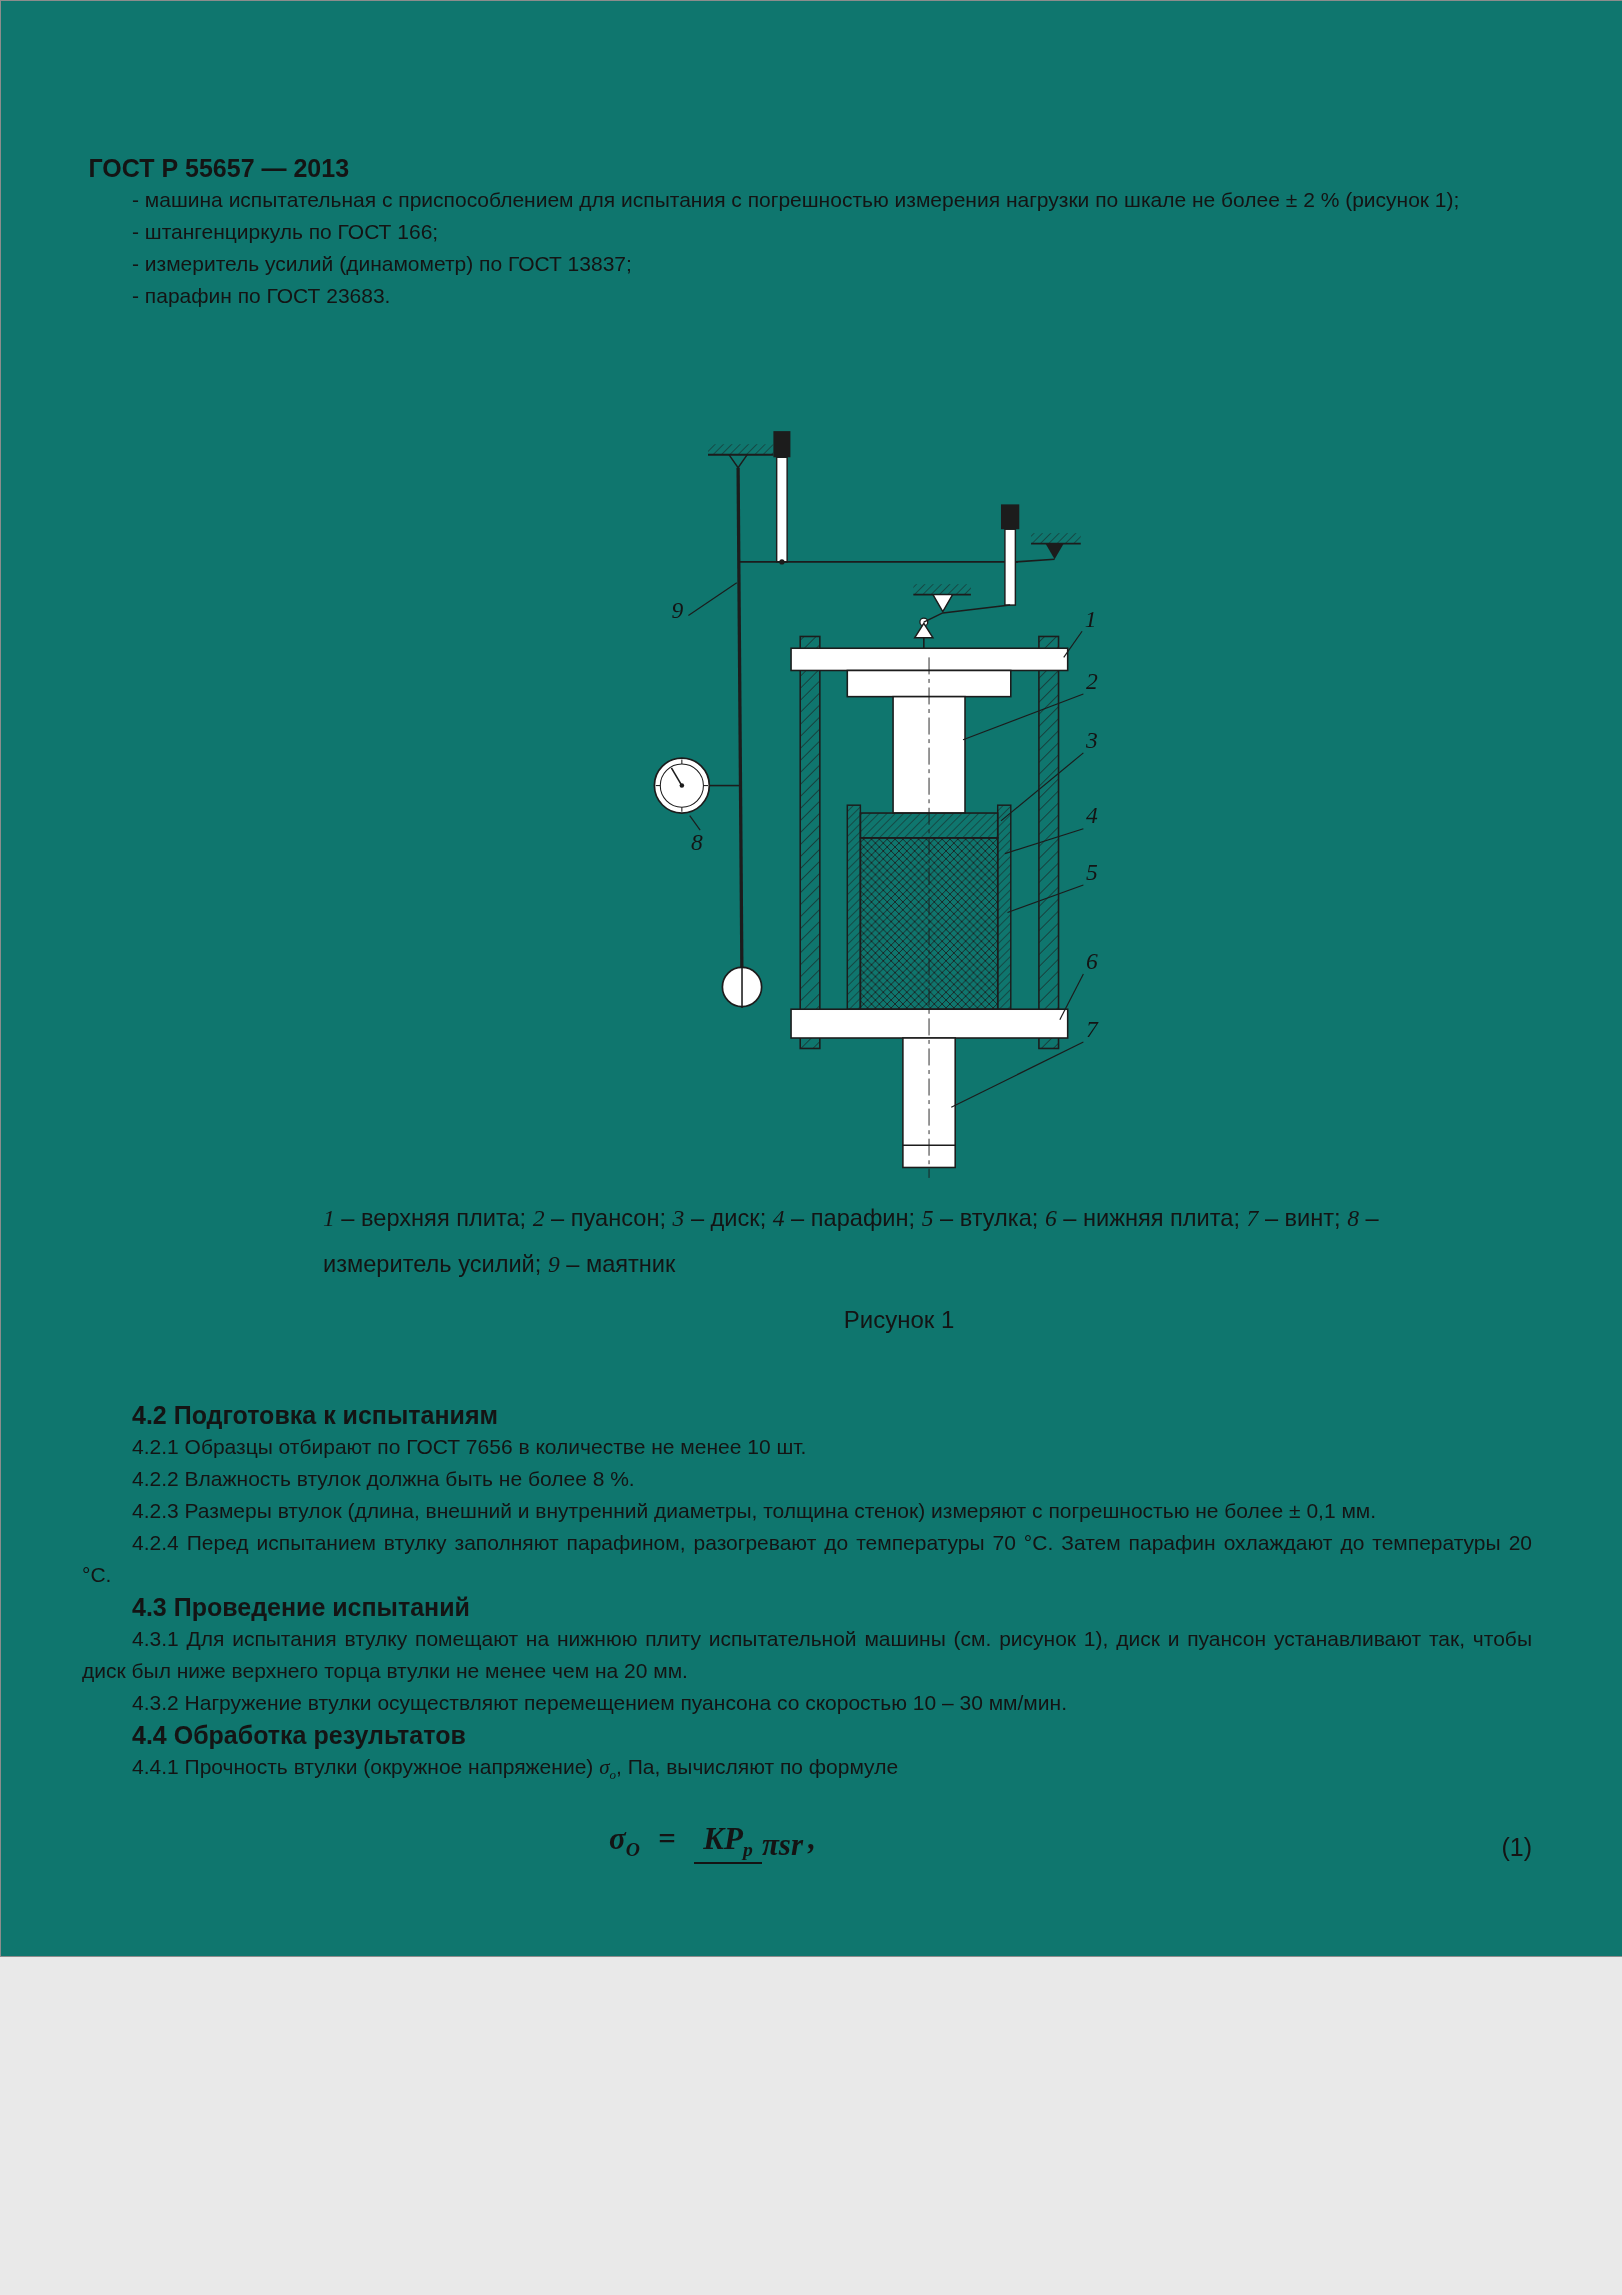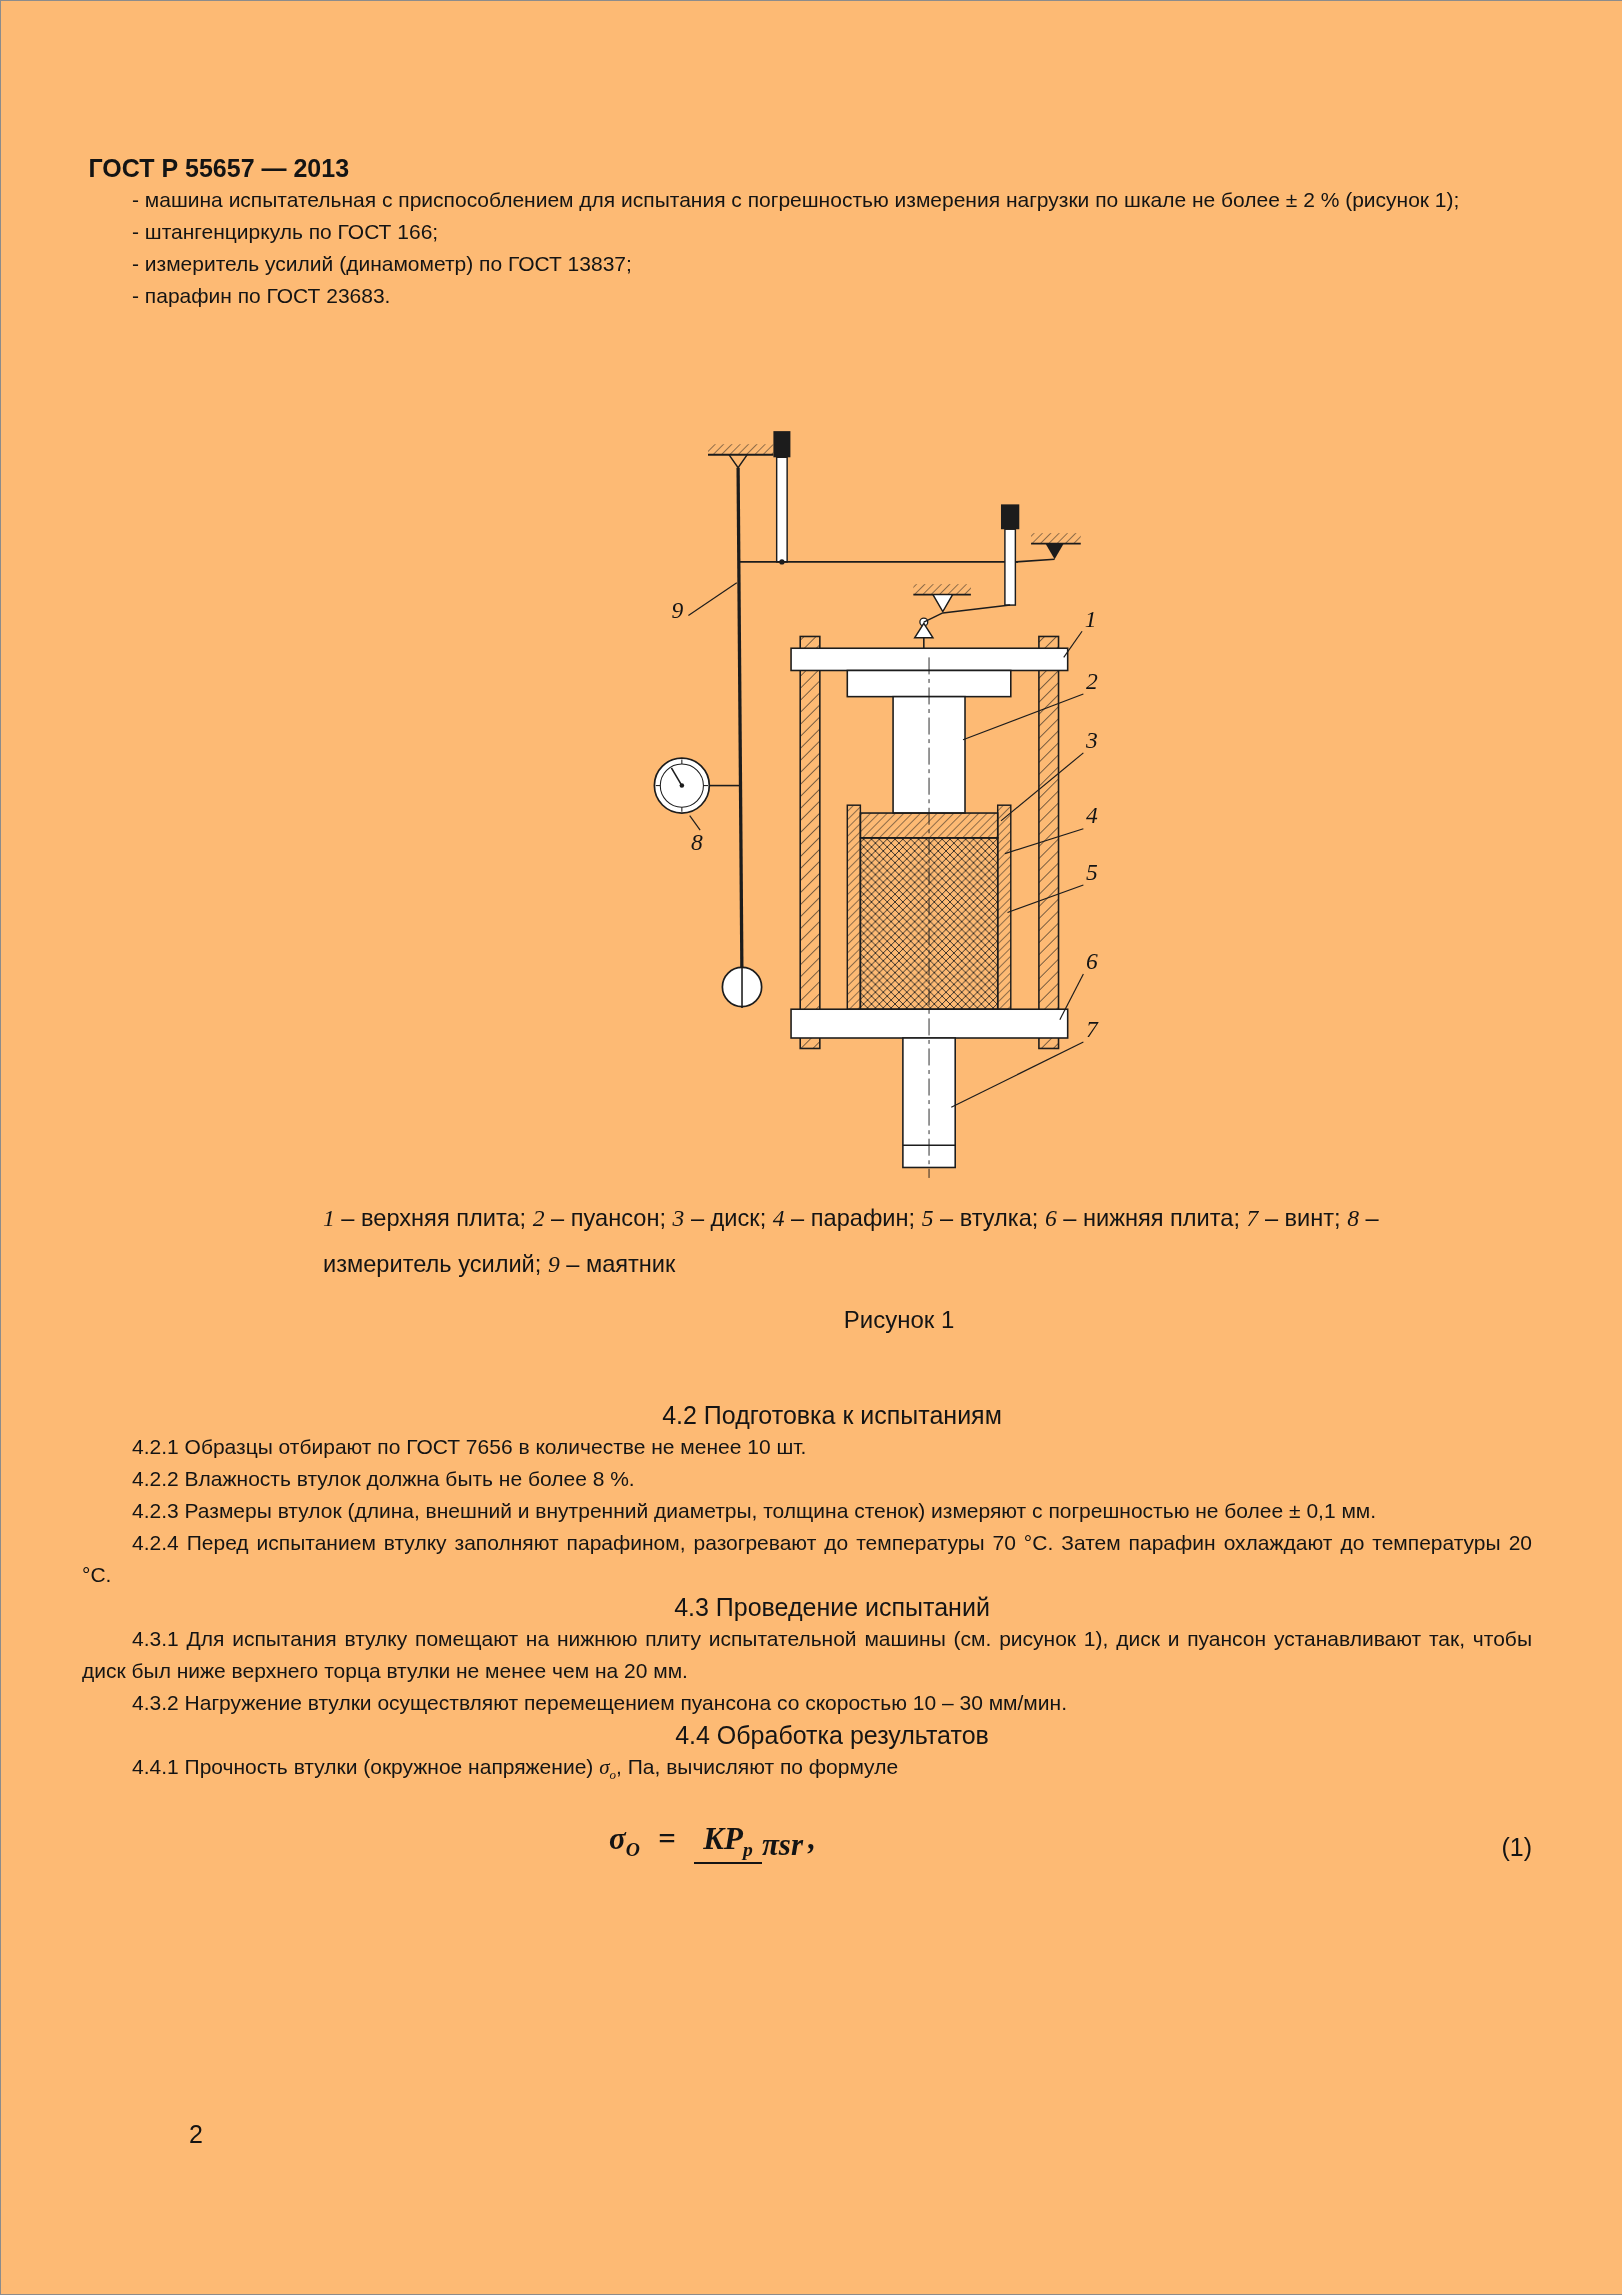--- a/index.html
+++ b/index.html
@@ -1,25 +1,25 @@
 <!DOCTYPE html>
 <html style="font-size:10.5px"><head>
 <meta charset="utf-8">
 <style>
   html, body { margin: 0; padding: 0; }
   body { background: #e9e9e9; font-family: "Liberation Sans", sans-serif; }
   .page {
-    position: relative; width: 1623px; height: 2295px; background: #fdba74;
+    position: relative; width: 1623px; height: 1957px; background: #0f766e;
     color: #141414; overflow: hidden; border: 1.3px solid #8c8c8c; box-sizing: border-box;
     margin: 0 auto;
   }
   .content { padding: 151px 90px 0 81px; }
   .doc-header { font-size: 25px; font-weight: bold; line-height: 32px; margin: 0 0 0 6.5px; }
   .para { font-size: 21px; line-height: 32px; text-align: justify; text-indent: 50px; margin: 0; }
-  .heading { font-size: 25px; line-height: 32px; font-weight: normal; text-indent: 50px; margin: 0; text-align: center; }
+  .heading { font-size: 25px; line-height: 32px; font-weight: bold; text-indent: 50px; margin: 0; }
   .para i, .caption i { font-family: "Liberation Serif", serif; font-style: italic; }
   sub { font-size: 0.62em; line-height: 0; }
   .figure-wrap { margin: 115px 0 0 558px; width: 497px; height: 759px; }
   .caption { width: 1152px; margin: 9.2px 0 0 241px; font-size: 23.6px; line-height: 46px;
              text-align: left; text-indent: 0; }
   .fig-label { width: 1152px; margin: 17px 0 8px 241px; font-size: 24px; line-height: 32px;
                text-align: center; }
   .sections { margin-top: 63px; }
   .formula-row { display: flex; align-items: center; margin-top: 38px; }
   .formula { display: inline-flex; align-items: flex-start; margin-left: 527px;

